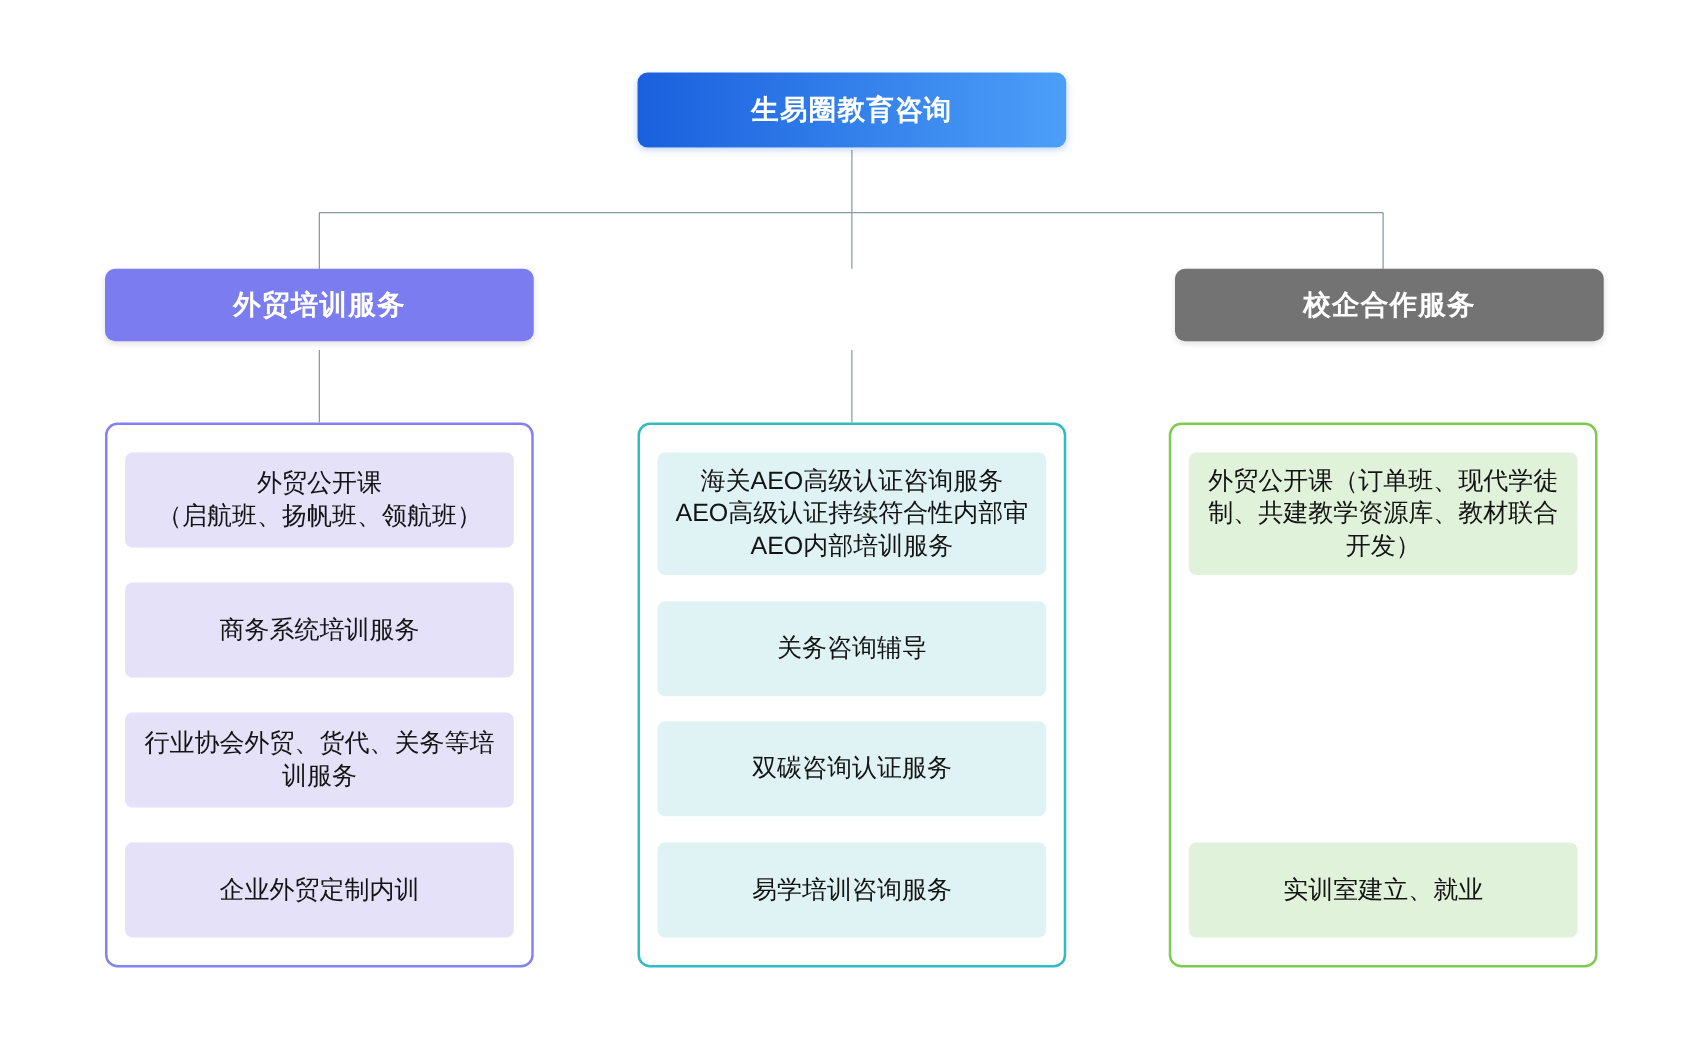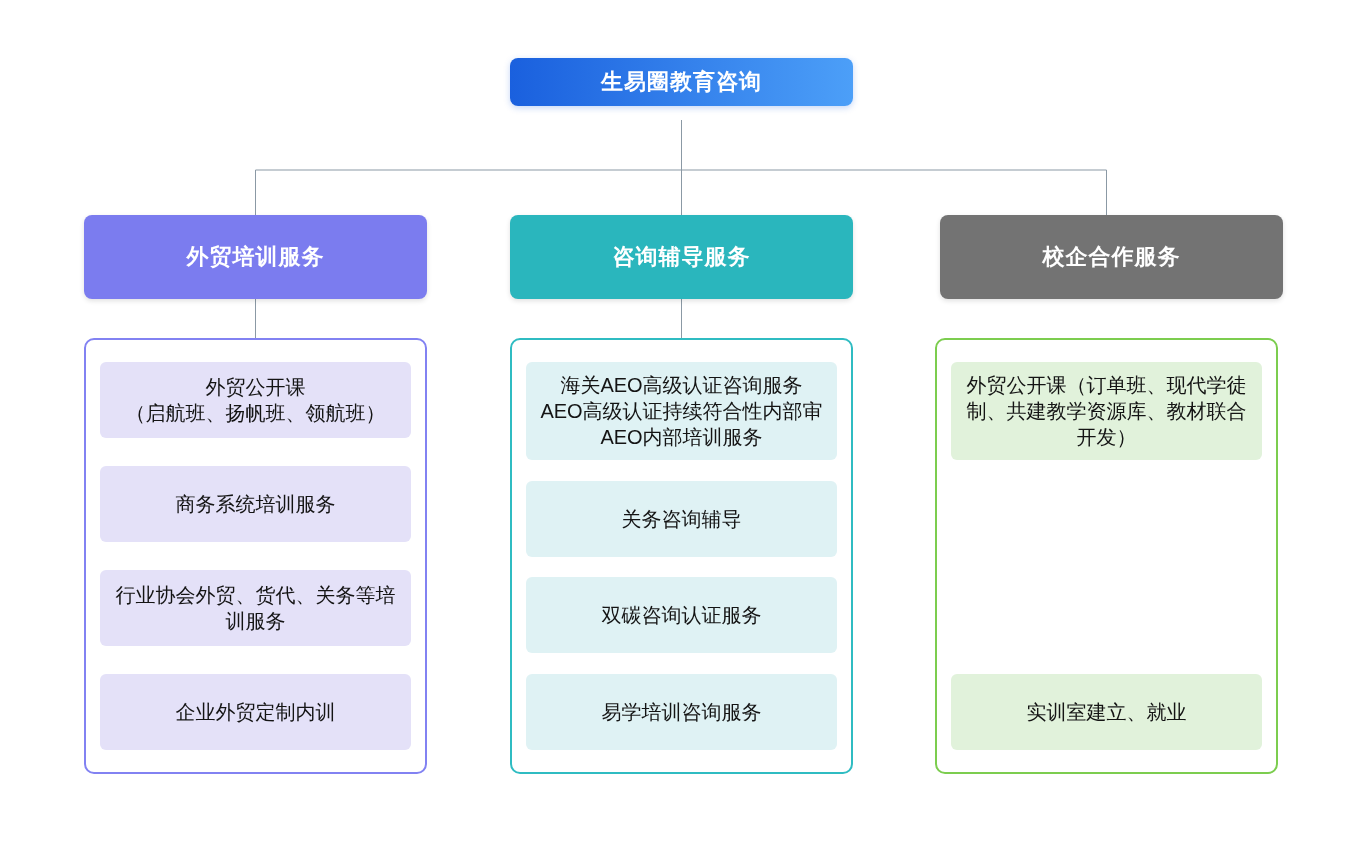--- a/index.html
+++ b/index.html
@@ -3,30 +3,30 @@
 <meta charset="utf-8">
 <style>
   html,body{margin:0;padding:0;background:#ffffff;}
   .canvas{
     position:relative;width:1360px;height:844px;background:#ffffff;
     font-family:"Liberation Sans",sans-serif;overflow:hidden;
   }
   .connectors{position:absolute;left:0;top:0;width:1360px;height:844px;pointer-events:none;}
 
   .root-node{
-    position:absolute;left:510px;top:58px;width:343px;height:48px;
+    position:absolute;left:510px;top:58px;width:343px;height:60px;
     border-radius:8px;
     background:linear-gradient(90deg,#1a60de 0%,#4c9ff8 100%);
     color:#ffffff;font-weight:bold;font-size:22px;letter-spacing:1px;
     display:flex;align-items:center;justify-content:center;
     box-shadow:0 2px 6px rgba(26,96,222,0.25);
   }
 
   .branch-header{
-    position:absolute;top:215px;width:343px;height:84px;border-radius:8px;
+    position:absolute;top:215px;width:343px;height:58px;border-radius:8px;
     color:#ffffff;font-weight:bold;font-size:22px;letter-spacing:1px;
     display:flex;align-items:center;justify-content:center;
     box-shadow:0 2px 5px rgba(0,0,0,0.12);
   }
   .bh0{left:84px;background:#7b7cef;}
   .bh1{left:510px;background:#2ab6bd;}
   .bh2{left:940px;background:#737373;}
 
   .branch-group{
     position:absolute;top:338px;width:343px;height:436px;box-sizing:border-box;
@@ -63,23 +63,20 @@
              M681.5 280 L681.5 338" stroke="#8b99a5" stroke-width="1" fill="none"></path>
   </svg>
 
   <div class="root-node">
     <span>生易圈教育咨询</span>
   </div>
 
   <div class="branch-header bh0">
     <span>外贸培训服务</span>
   </div>
-  <div class="branch-header bh1">
-    <span>咨询辅导服务</span>
-  </div>
   <div class="branch-header bh2">
     <span>校企合作服务</span>
   </div>
 
   <div class="branch-group bg1">
     <div class="item">海关AEO高级认证咨询服务
 AEO高级认证持续符合性内部审
 AEO内部培训服务</div>
     <div class="item">关务咨询辅导</div>
     <div class="item">双碳咨询认证服务</div>

